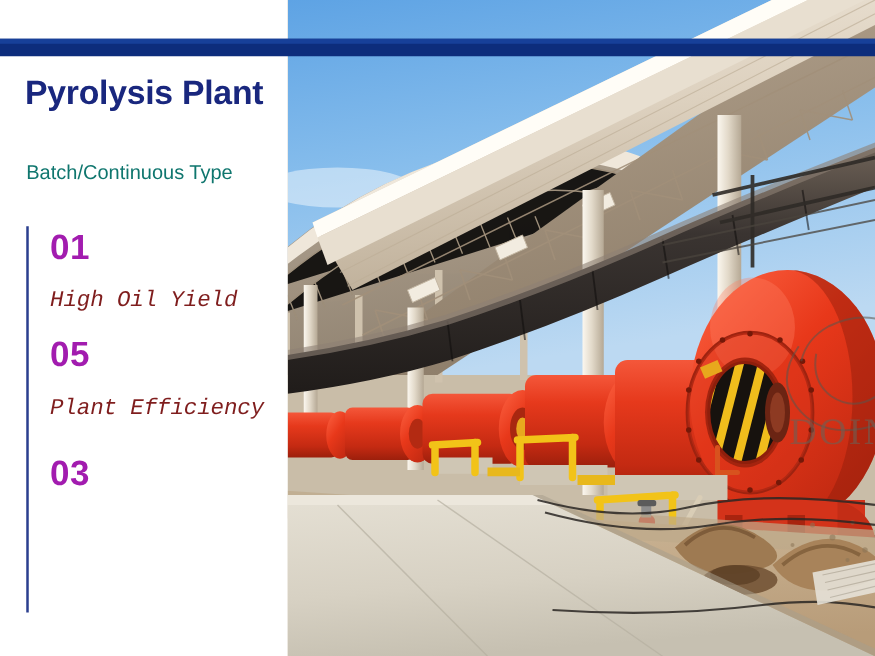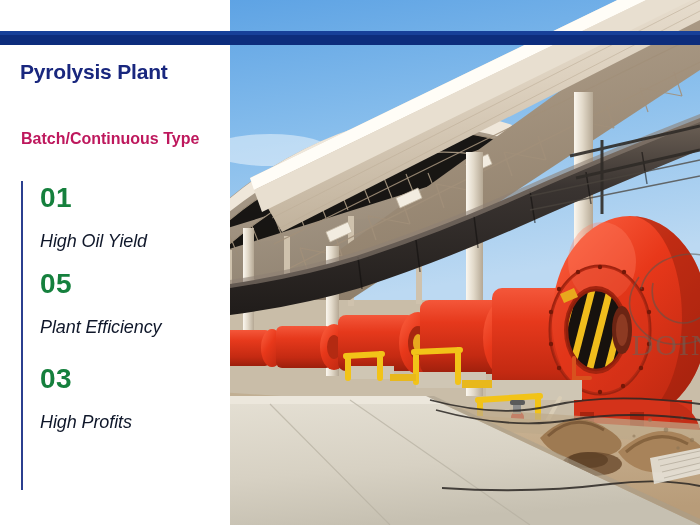--- a/index.html
+++ b/index.html
@@ -60,37 +60,36 @@
     height: 4px;
     background: #174099;
   }
 
   
   .title {
     position: absolute;
     left: 20px;
     top: 60px;
     width: 210px;
-    font-size: 21px;
+    font-size: 27px;
     font-weight: bold;
     color: #19277e;
     letter-spacing: -0.2px;
     line-height: 1.1;
     z-index: 6;
   }
   .subtitle {
     position: absolute;
     left: 21px;
     top: 129px;
     width: 210px;
     font-size: 16px;
-    color: #be185d;
+    color: #0f766e;
     line-height: 1.2;
     z-index: 6;
-    font-weight: bold;
   }
 
   
   .accent-rule {
     position: absolute;
     left: 21px;
     top: 181px;
     width: 2px;
     height: 309px;
     background: #2b3f8f;
@@ -104,31 +103,32 @@
     top: 181px;
     width: 190px;
     z-index: 6;
   }
   .feature { margin-bottom: 14px; }
   .feature:last-child { margin-bottom: 0; margin-top: 24px; }
 
   .feature-num {
     font-size: 28px;
     font-weight: bold;
-    color: #15803d;
+    color: #a21caf;
     line-height: 1.18;
     letter-spacing: 0.5px;
   }
   .feature-label {
     font-size: 18px;
     font-style: italic;
-    color: #0f172a;
+    color: #7f1d1d;
     line-height: 1.2;
     margin-top: 17px;
     letter-spacing: -0.1px;
+    font-family: Liberation Mono, monospace;
   }
 
   
   .watermark {
     position: absolute;
     left: 385px;
     top: 243px;
     width: 140px;
     height: 125px;
     z-index: 2;
@@ -477,17 +477,16 @@
     <div class="feature">
       <div class="feature-num">01</div>
       <div class="feature-label">High Oil Yield</div>
     </div>
     <div class="feature">
       <div class="feature-num">05</div>
       <div class="feature-label">Plant Efficiency</div>
     </div>
     <div class="feature">
       <div class="feature-num">03</div>
-      <div class="feature-label">High Profits</div>
     </div>
   </div>
 
 </div>
 
 </body></html>

